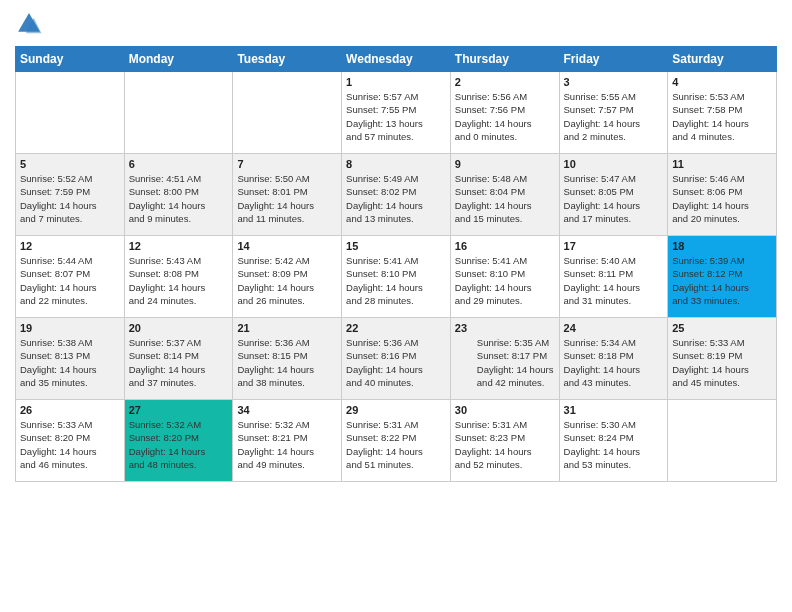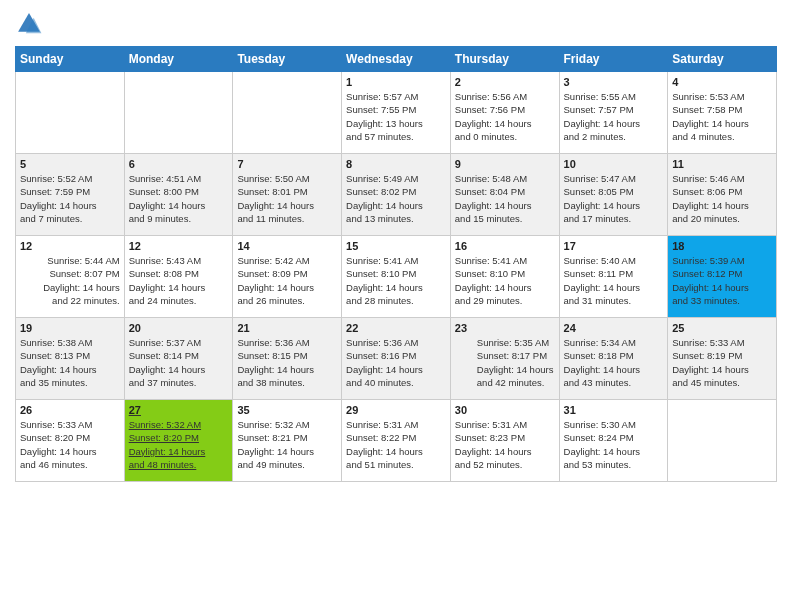--- a/index.html
+++ b/index.html
@@ -219,21 +219,21 @@
             <span class="day-num">11</span>
             <div class="day-info" style="white-space: pre-line;">Sunrise: 5:46 AM
 Sunset: 8:06 PM
 Daylight: 14 hours
 and 20 minutes.</div>
           </td>
         </tr>
         <tr>
           <td style="background: rgb(255, 255, 255);">
             <span class="day-num">12</span>
-            <div class="day-info" style="white-space: pre-line; text-align: right;">Sunrise: 5:44 AM
+            <div class="day-info" style="white-space: pre-line;">Sunrise: 5:44 AM
 Sunset: 8:07 PM
 Daylight: 14 hours
 and 22 minutes.</div>
           </td>
           <td style="background: rgb(255, 255, 255);">
             <span class="day-num">12</span>
             <div class="day-info" style="white-space: pre-line;">Sunrise: 5:43 AM
 Sunset: 8:08 PM
 Daylight: 14 hours
 and 24 minutes.</div>
@@ -326,29 +326,29 @@
           </td>
         </tr>
         <tr>
           <td style="background: rgb(255, 255, 255);">
             <span class="day-num">26</span>
             <div class="day-info" style="white-space: pre-line;">Sunrise: 5:33 AM
 Sunset: 8:20 PM
 Daylight: 14 hours
 and 46 minutes.</div>
           </td>
-          <td style="background: #84cc16; text-decoration: underline;">
+          <td style="background: #14b8a6;">
             <span class="day-num">27</span>
             <div class="day-info" style="white-space: pre-line;">Sunrise: 5:32 AM
 Sunset: 8:20 PM
 Daylight: 14 hours
 and 48 minutes.</div>
           </td>
           <td style="background: rgb(255, 255, 255);">
-            <span class="day-num">35</span>
+            <span class="day-num">34</span>
             <div class="day-info" style="white-space: pre-line;">Sunrise: 5:32 AM
 Sunset: 8:21 PM
 Daylight: 14 hours
 and 49 minutes.</div>
           </td>
           <td style="background: rgb(255, 255, 255);">
             <span class="day-num">29</span>
             <div class="day-info" style="white-space: pre-line;">Sunrise: 5:31 AM
 Sunset: 8:22 PM
 Daylight: 14 hours

